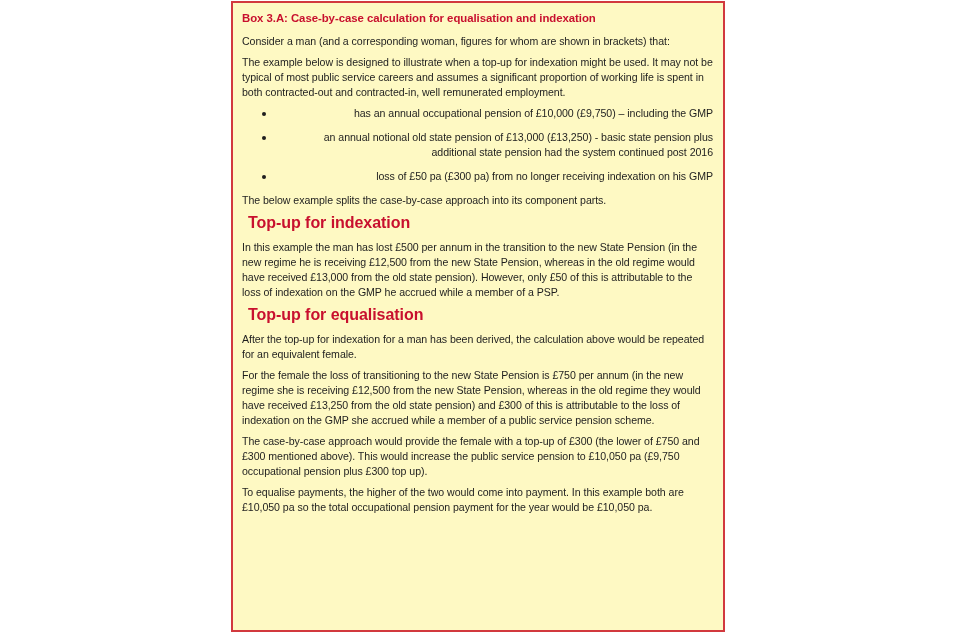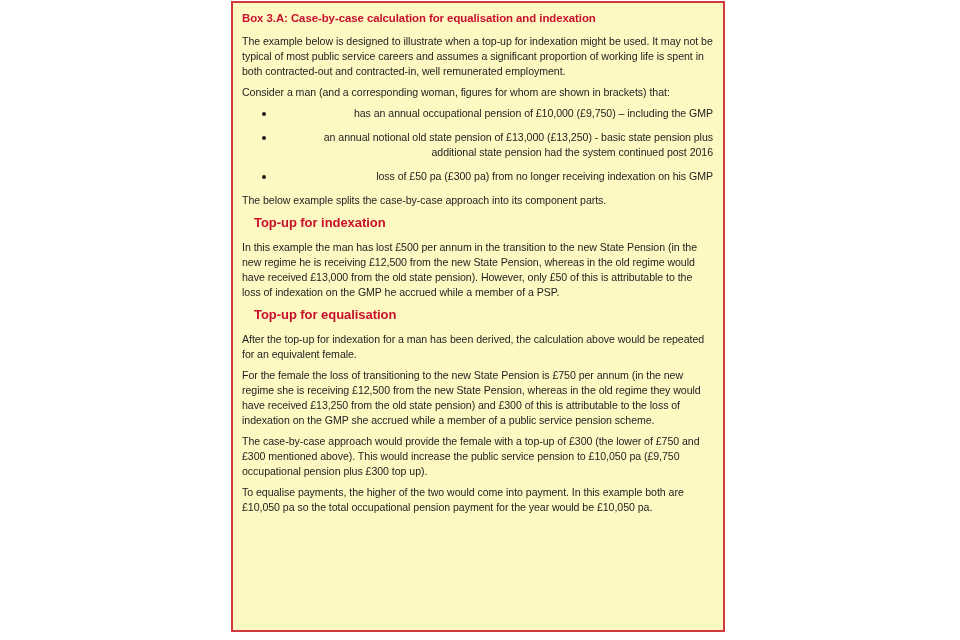--- a/index.html
+++ b/index.html
@@ -52,33 +52,33 @@
       left: 20px;
       top: 6px;
       width: 4px;
       height: 4px;
       border-radius: 50%;
       background: #1e1e1e;
     }
     .section-heading {
       color: #c8102e;
       font-weight: bold;
-      font-size: 13px;
-      margin: 4px 0 9px 12px;
+      font-size: 16px;
+      margin: 4px 0 9px 6px;
       line-height: 17px;
     }
   </style>
 </head>
 <body>
 
 <div class="box">
   <div class="box-title">Box 3.A: Case-by-case calculation for equalisation and indexation</div>
 
+  <p class="para">Consider a man (and a corresponding woman, figures for whom are shown in brackets) that:</p>
   <p class="para">The example below is designed to illustrate when a top-up for indexation might be used. It may not be typical of most public service careers and assumes a significant proportion of working life is spent in both contracted-out and contracted-in, well remunerated employment.</p>
-  <p class="para">Consider a man (and a corresponding woman, figures for whom are shown in brackets) that:</p>
 
   <ul class="bullets">
     <li class="bullet">
       <span class="bullet-dot"></span>
       <span>has an annual occupational pension of £10,000 (£9,750) – including the GMP</span>
     </li>
     <li class="bullet">
       <span class="bullet-dot"></span>
       <span>an annual notional old state pension of £13,000 (£13,250) - basic state pension plus additional state pension had the system continued post 2016</span>
     </li>

